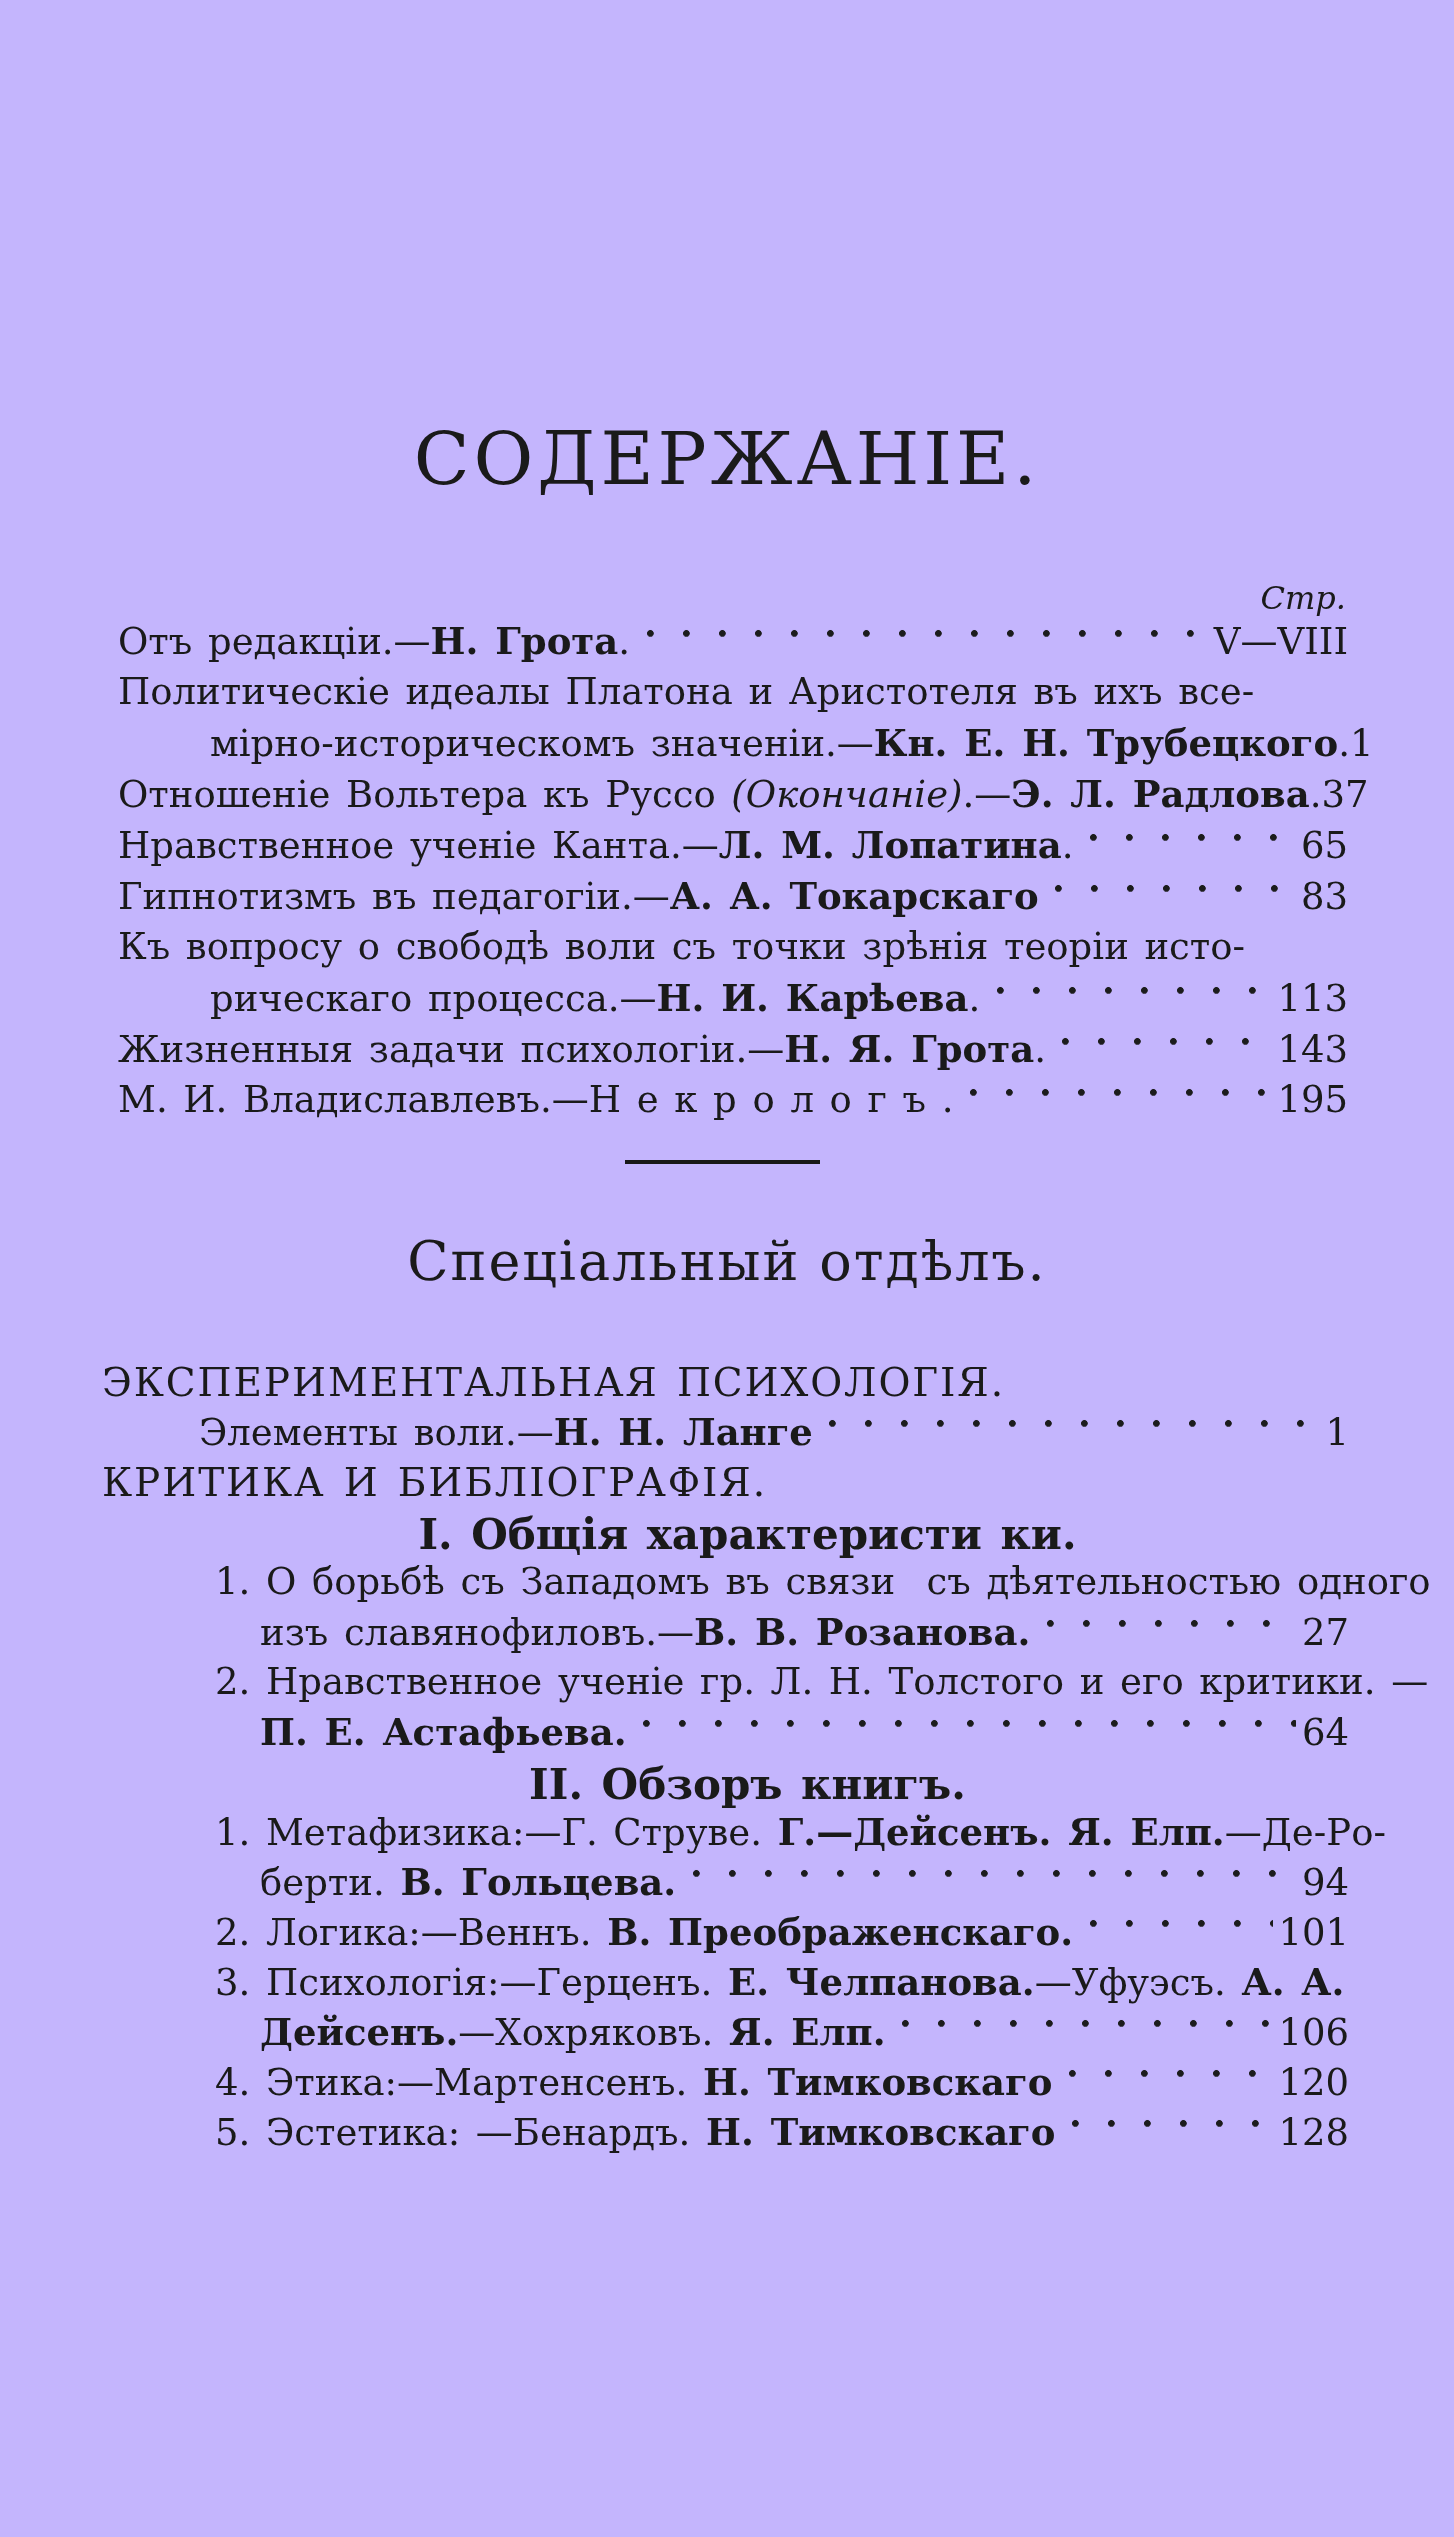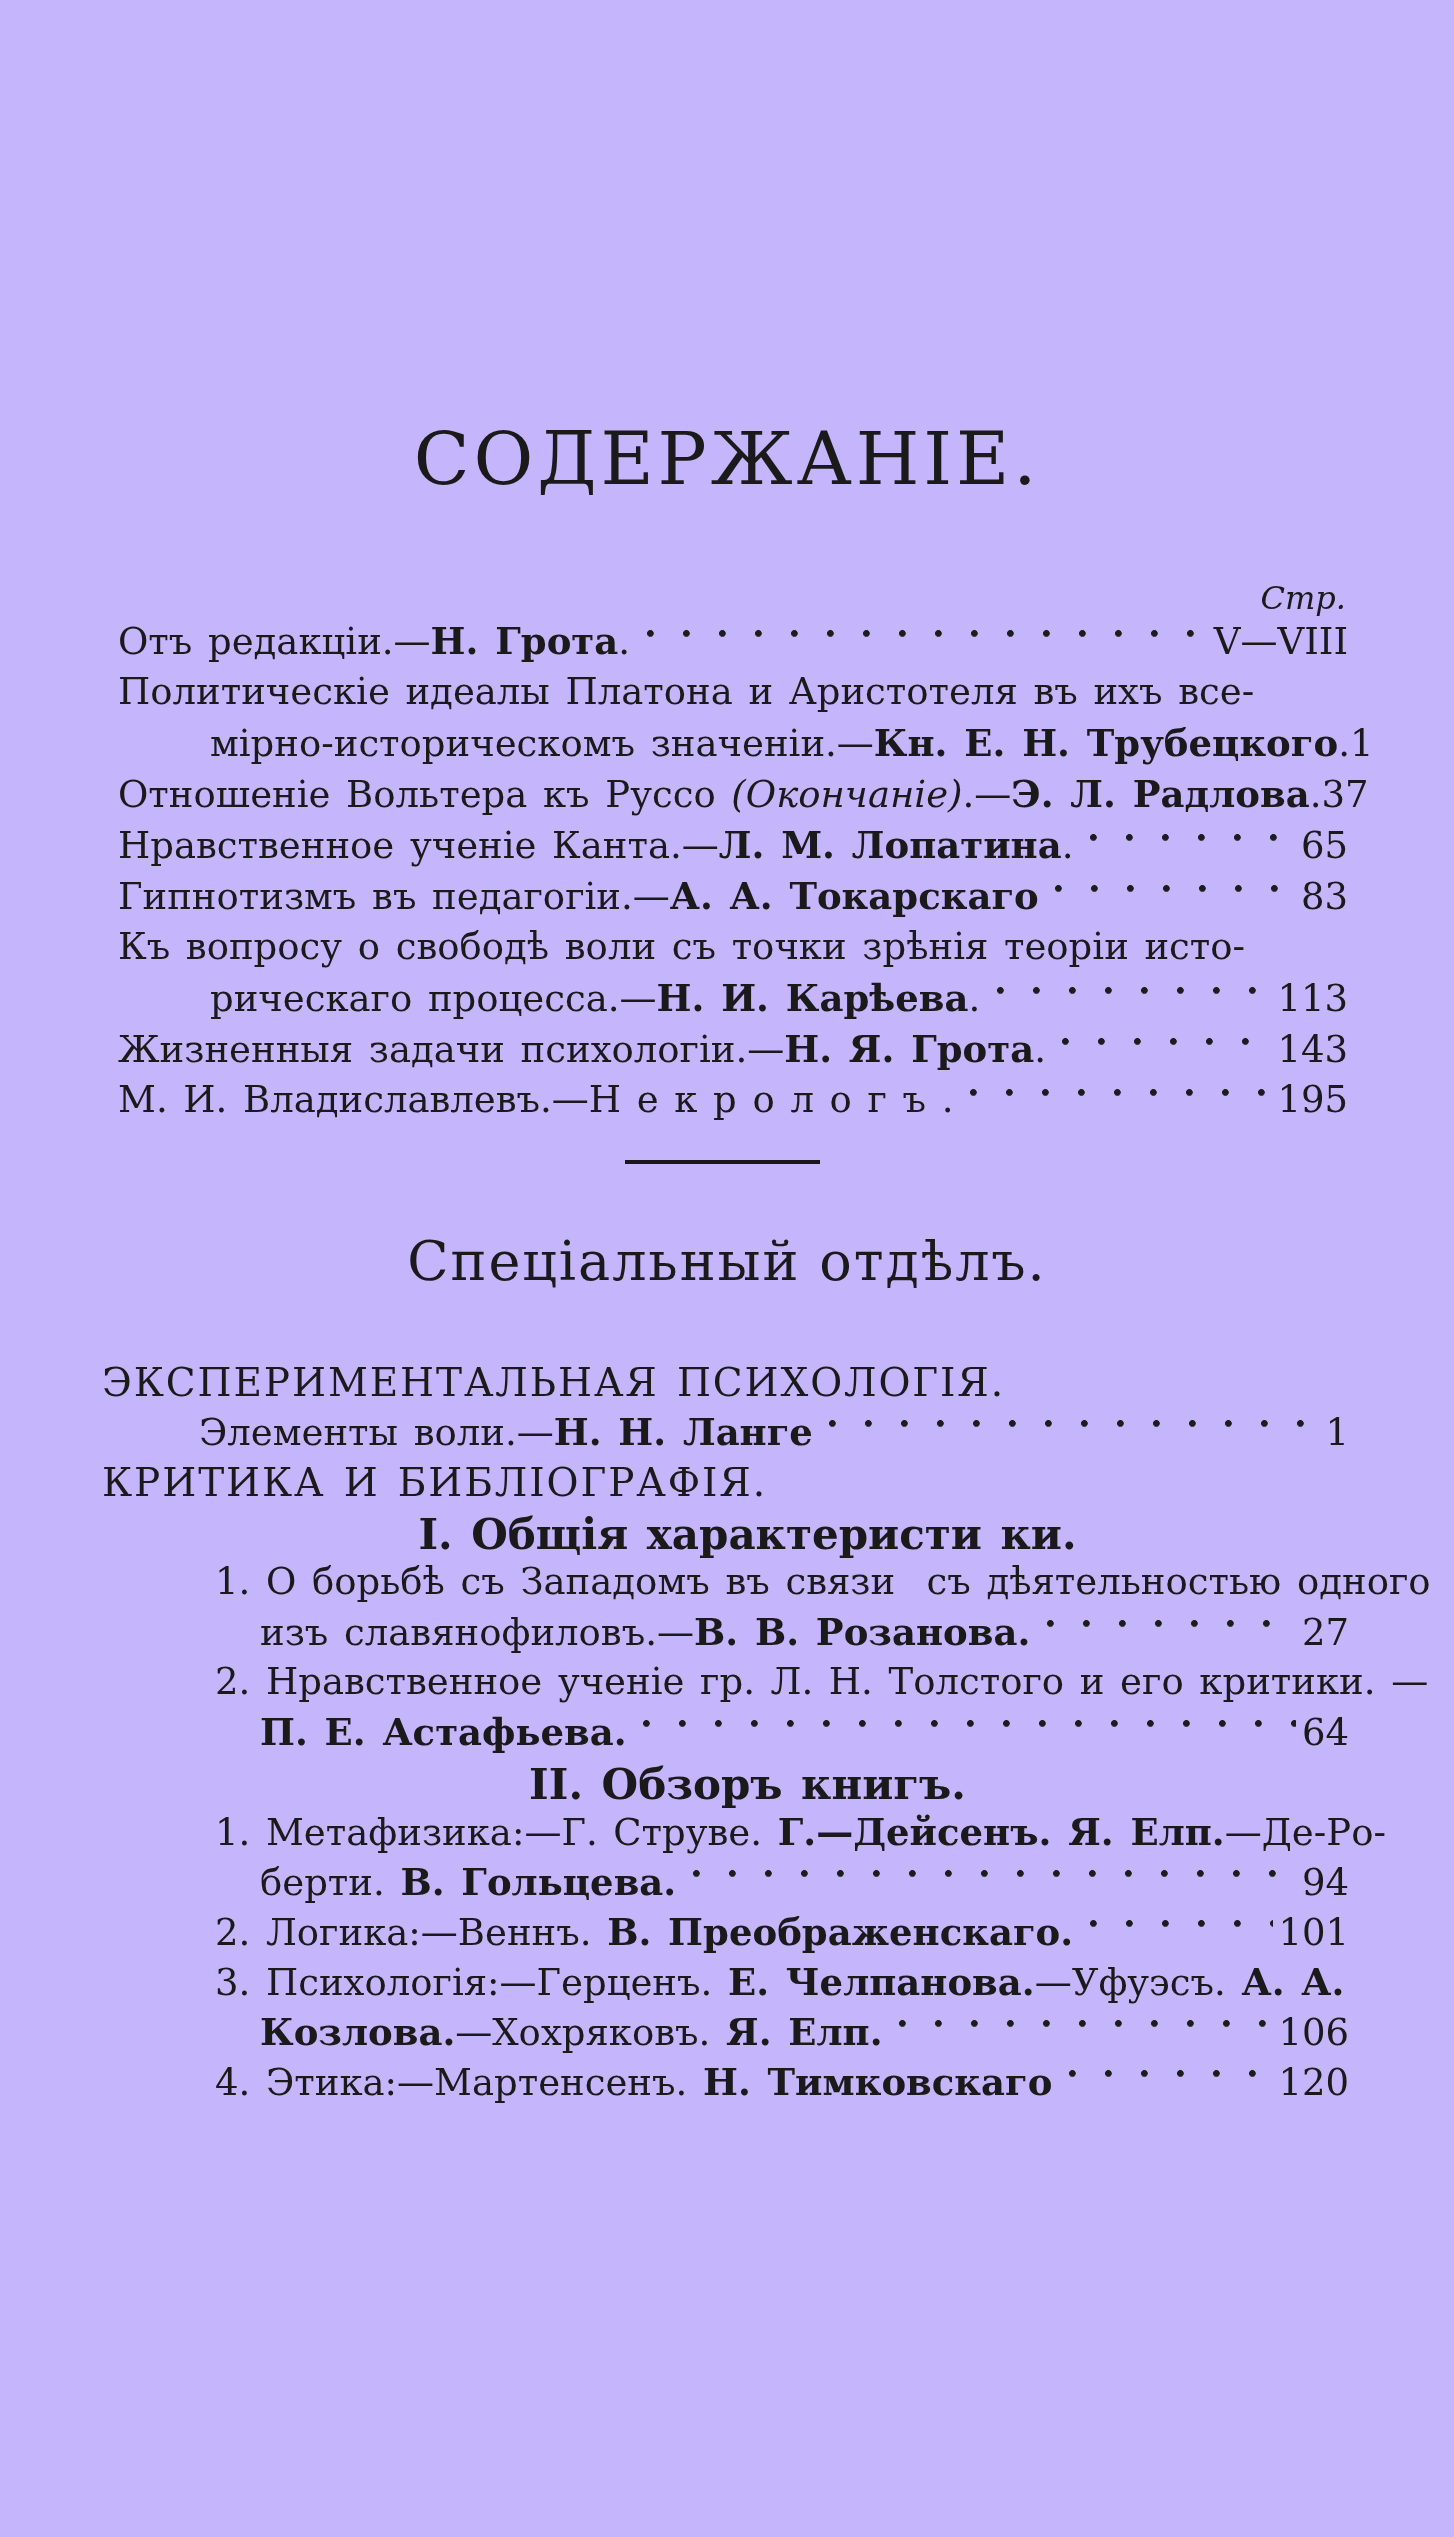--- a/index.html
+++ b/index.html
@@ -77,17 +77,18 @@
       <div class="row s1 subhead"><span class="txt"><span class="b">I. Общія характеристи ки.</span></span></div>
       <div class="row s3"><span class="txt"><span>1. О борьбѣ съ Западомъ въ связи  съ дѣятельностью одного</span></span></div>
       <div class="row s4"><span class="txt"><span>изъ славянофиловъ.—</span><span class="b">В. В. Розанова.</span></span><span class="leader"></span><span class="pg">27</span></div>
       <div class="row s3"><span class="txt"><span>2. Нравственное ученіе гр. Л. Н. Толстого и его критики. —</span></span></div>
       <div class="row s4"><span class="txt"><span class="b">П. Е. Астафьева.</span></span><span class="leader"></span><span class="pg">64</span></div>
       <div class="row s1 subhead"><span class="txt"><span class="b">II. Обзоръ книгъ.</span></span></div>
       <div class="row s3"><span class="txt"><span>1. Метафизика:—Г. Струве. </span><span class="b">Г.—Дейсенъ. Я. Елп.</span><span>—Де-Ро-</span></span></div>
       <div class="row s4"><span class="txt"><span>берти. </span><span class="b">В. Гольцева.</span></span><span class="leader"></span><span class="pg">94</span></div>
       <div class="row s3"><span class="txt"><span>2. Логика:—Веннъ. </span><span class="b">В. Преображенскаго.</span></span><span class="leader"></span><span class="pg">101</span></div>
       <div class="row s3"><span class="txt"><span>3. Психологія:—Герценъ. </span><span class="b">Е. Челпанова.</span><span>—Уфуэсъ. </span><span class="b">А. А.</span></span></div>
-      <div class="row s4"><span class="txt"><span class="b">Козлова.</span><span>—Хохряковъ. </span><span class="b">Я. Елп.</span></span><span class="leader"></span><span class="pg">106</span></div>
+      <div class="row s4"><span class="txt"><span class="b">Дейсенъ.</span><span>—Хохряковъ. </span><span class="b">Я. Елп.</span></span><span class="leader"></span><span class="pg">106</span></div>
       <div class="row s3"><span class="txt"><span>4. Этика:—Мартенсенъ. </span><span class="b">Н. Тимковскаго</span></span><span class="leader"></span><span class="pg">120</span></div>
+      <div class="row s3"><span class="txt"><span>5. Эстетика: —Бенардъ. </span><span class="b">Н. Тимковскаго</span></span><span class="leader"></span><span class="pg">128</span></div>
     </div>
 </div>
 
 
 </body></html>

